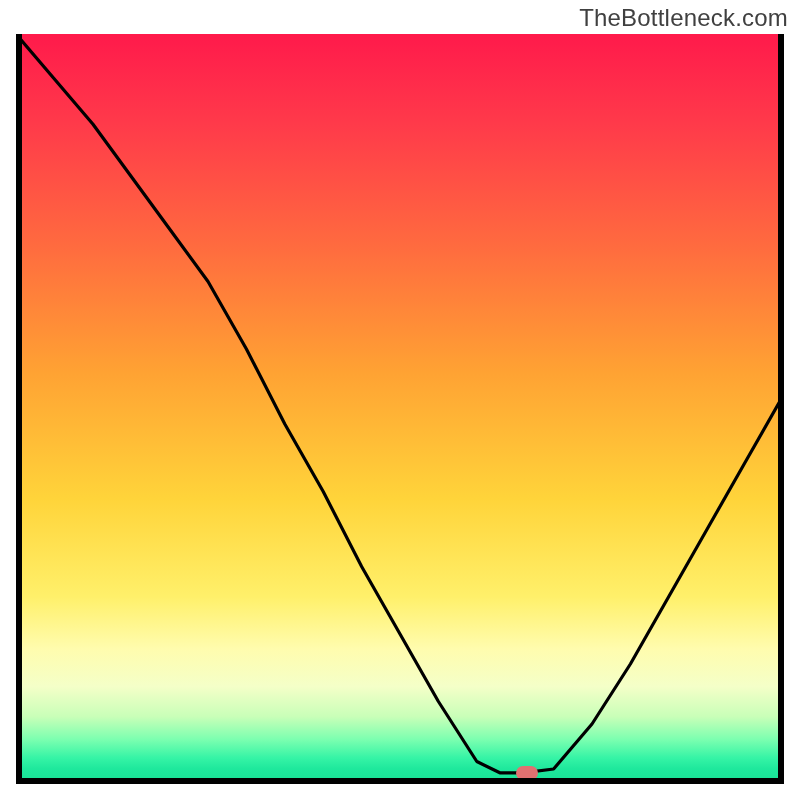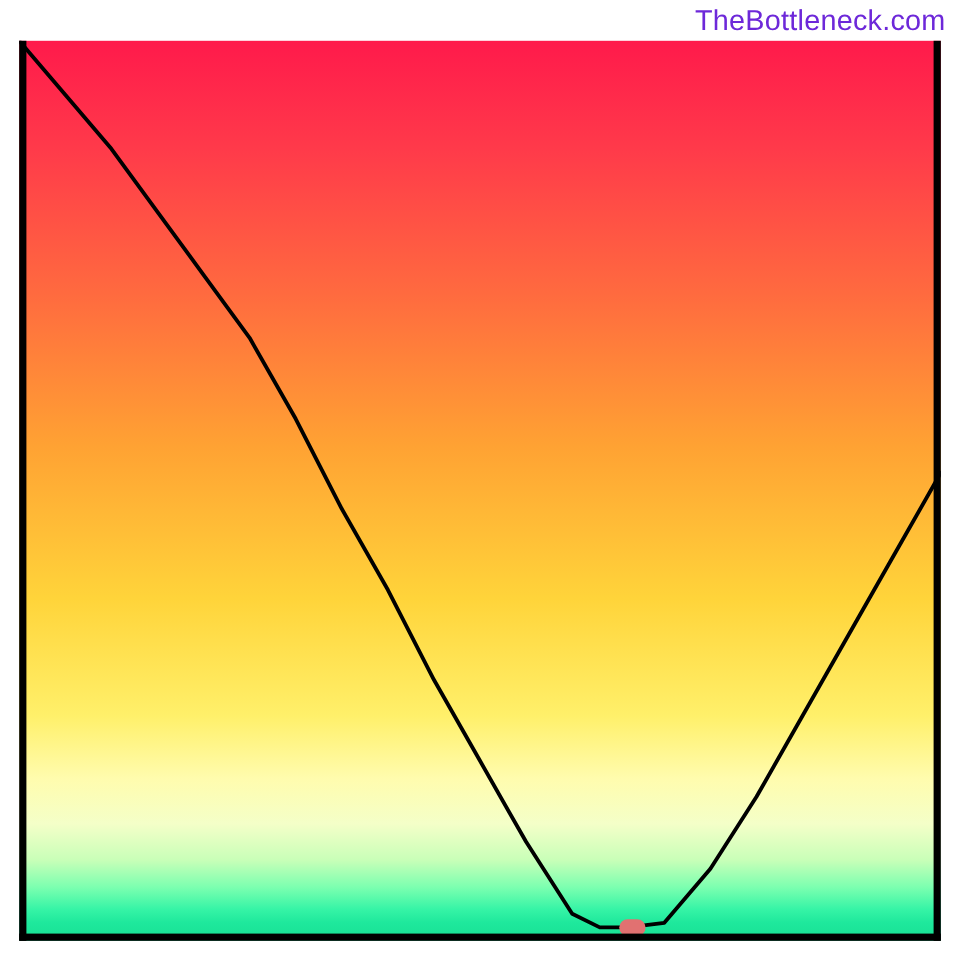--- a/index.html
+++ b/index.html
@@ -13,21 +13,21 @@
   .container {
     position: relative;
     width: 800px;
     height: 800px;
   }
   .watermark {
     position: absolute;
     top: 4px;
     right: 12px;
     font-size: 24px;
-    color: #6d28d9;
+    color: #404040;
     font-weight: 500;
     letter-spacing: 0.2px;
   }
   .frame {
     position: absolute;
     left: 16px;
     top: 34px;
     width: 768px;
     height: 750px;
   }

